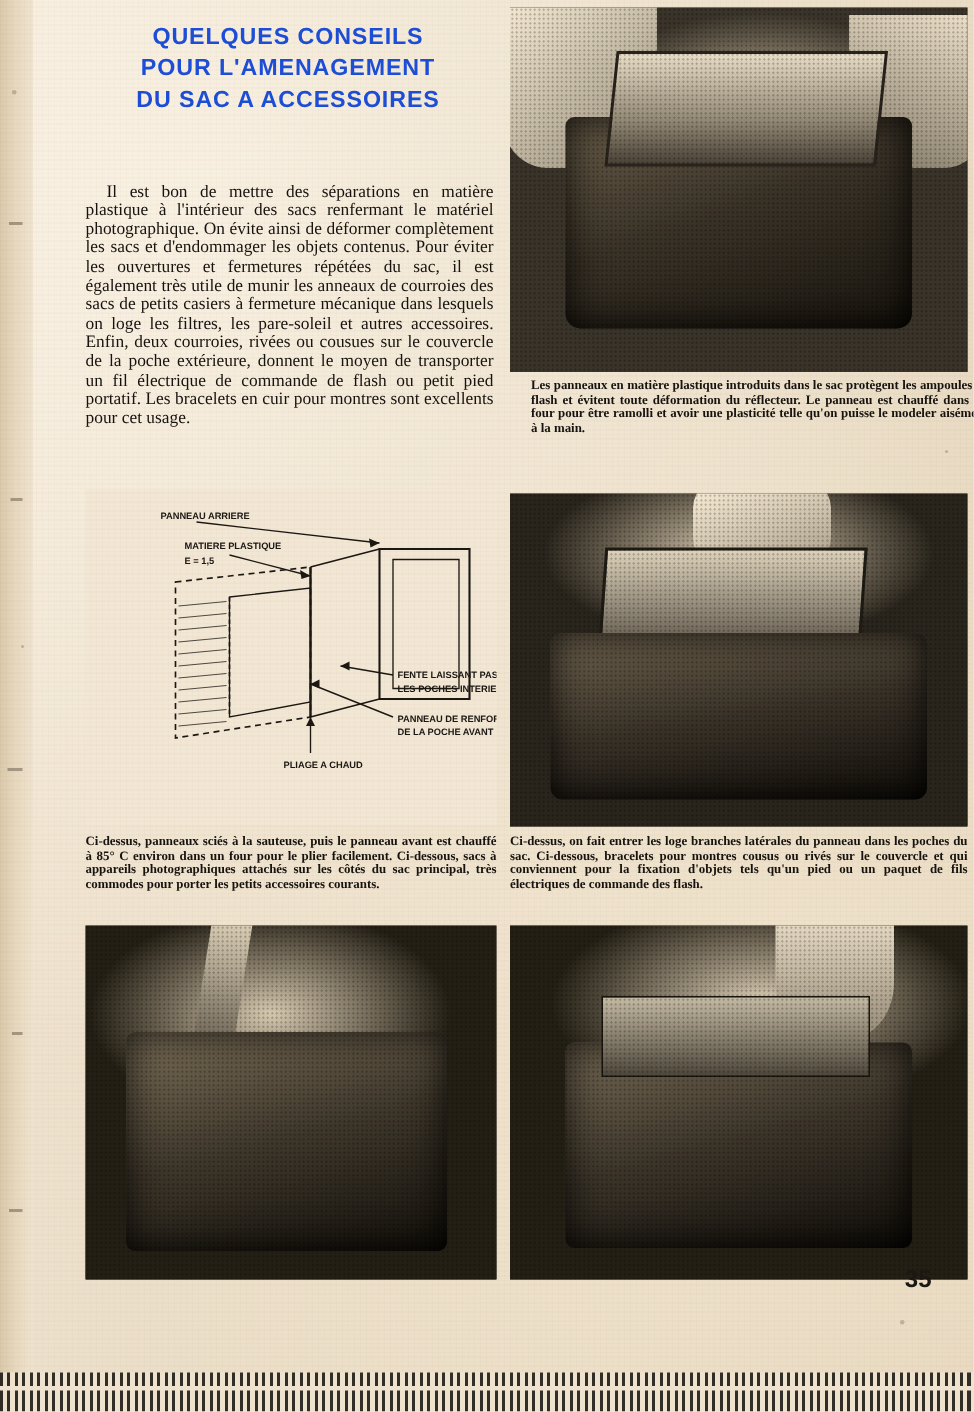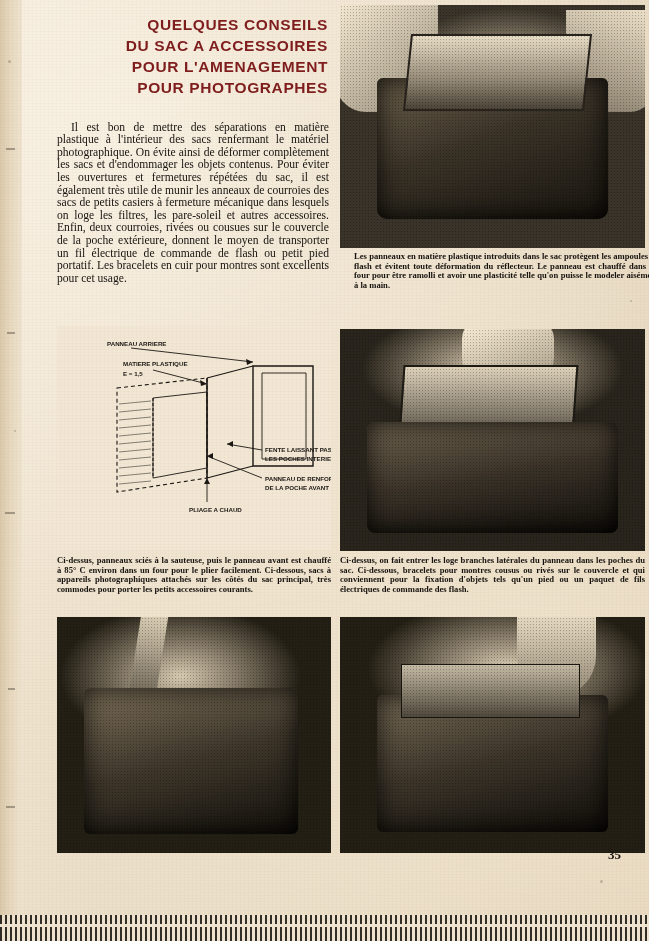--- a/index.html
+++ b/index.html
@@ -41,22 +41,22 @@
   }
   .bottom-bar2{
     position:absolute;left:0;bottom:14px;width:649px;height:3px;background:#efe3cf;
   }
 
   .content{position:absolute;left:22px;top:0;width:627px;height:915px;}
 
   
   .headline{
     position:absolute;left:34px;top:14px;width:272px;
-    color:#7f1d1d;font-weight:bold;font-size:15.5px;line-height:21px;
-    letter-spacing:.6px;text-align:right;
+    color:#1d4ed8;font-weight:bold;font-size:15.5px;line-height:21px;
+    letter-spacing:.6px;text-align:center;
   }
   .headline div{white-space:nowrap;}
 
   
   .bodytext{
     position:absolute;left:35px;top:110px;width:272px;
     font-family:"Liberation Serif", serif;
     font-size:11.6px;line-height:12.6px;
     color:#17130f;text-align:justify;text-indent:14px;
     -webkit-hyphens:auto;hyphens:auto;
@@ -172,44 +172,43 @@
   #caption-mid-right{left:318px;top:556px;width:305px;}
 
   
   #diagram{
     position:absolute;left:35px;top:326px;width:274px;height:224px;
     background:#f2e7d4;border:0;
   }
   #diagram svg{display:block;}
   .page-number{
     position:absolute;right:28px;bottom:52px;
-    font-family:Liberation Serif, serif;font-size:13px;color:#1b1713;font-weight:bold;
+    font-family:Liberation Sans, sans-serif;font-size:16px;color:#1b1713;font-weight:bold;
   }
   .specks i{position:absolute;background:#6d6151;border-radius:50%;opacity:.35;}
 </style>
 </head>
 <body>
 
 <div class="page"></div>
 <div class="left-edge"></div>
 <div class="left-marks">
   <i style="left:4px;top:148px;width:9px;height:2px;"></i>
   <i style="left:5px;top:332px;width:8px;height:2px;"></i>
   <i style="left:3px;top:512px;width:10px;height:2px;"></i>
   <i style="left:6px;top:688px;width:7px;height:2px;"></i>
   <i style="left:4px;top:806px;width:9px;height:2px;"></i>
 </div>
 
 <div class="content">
 
   <div class="headline">
     <div>QUELQUES CONSEILS</div>
+    <div>POUR L'AMENAGEMENT</div>
     <div>DU SAC A ACCESSOIRES</div>
-    <div>POUR L'AMENAGEMENT</div>
-    <div>POUR PHOTOGRAPHES</div>
   </div>
 
   <p class="bodytext">Il est bon de mettre des séparations en matière plastique à l'intérieur des sacs renfermant le matériel photographique. On évite ainsi de déformer complètement les sacs et d'endommager les objets contenus. Pour éviter les ouvertures et fermetures répétées du sac, il est également très utile de munir les anneaux de courroies des sacs de petits casiers à fermeture mécanique dans lesquels on loge les filtres, les pare-soleil et autres accessoires. Enfin, deux courroies, rivées ou cousues sur le couvercle de la poche extérieure, donnent le moyen de transporter un fil électrique de commande de flash ou petit pied portatif. Les bracelets en cuir pour montres sont excellents pour cet usage.</p>
 
   <div class="photo" id="photo-hands-open">
     <div class="sky"></div>
     <div class="arm"></div>
     <div class="arm2"></div>
     <div class="bag"></div>
     <div class="lid"></div>

